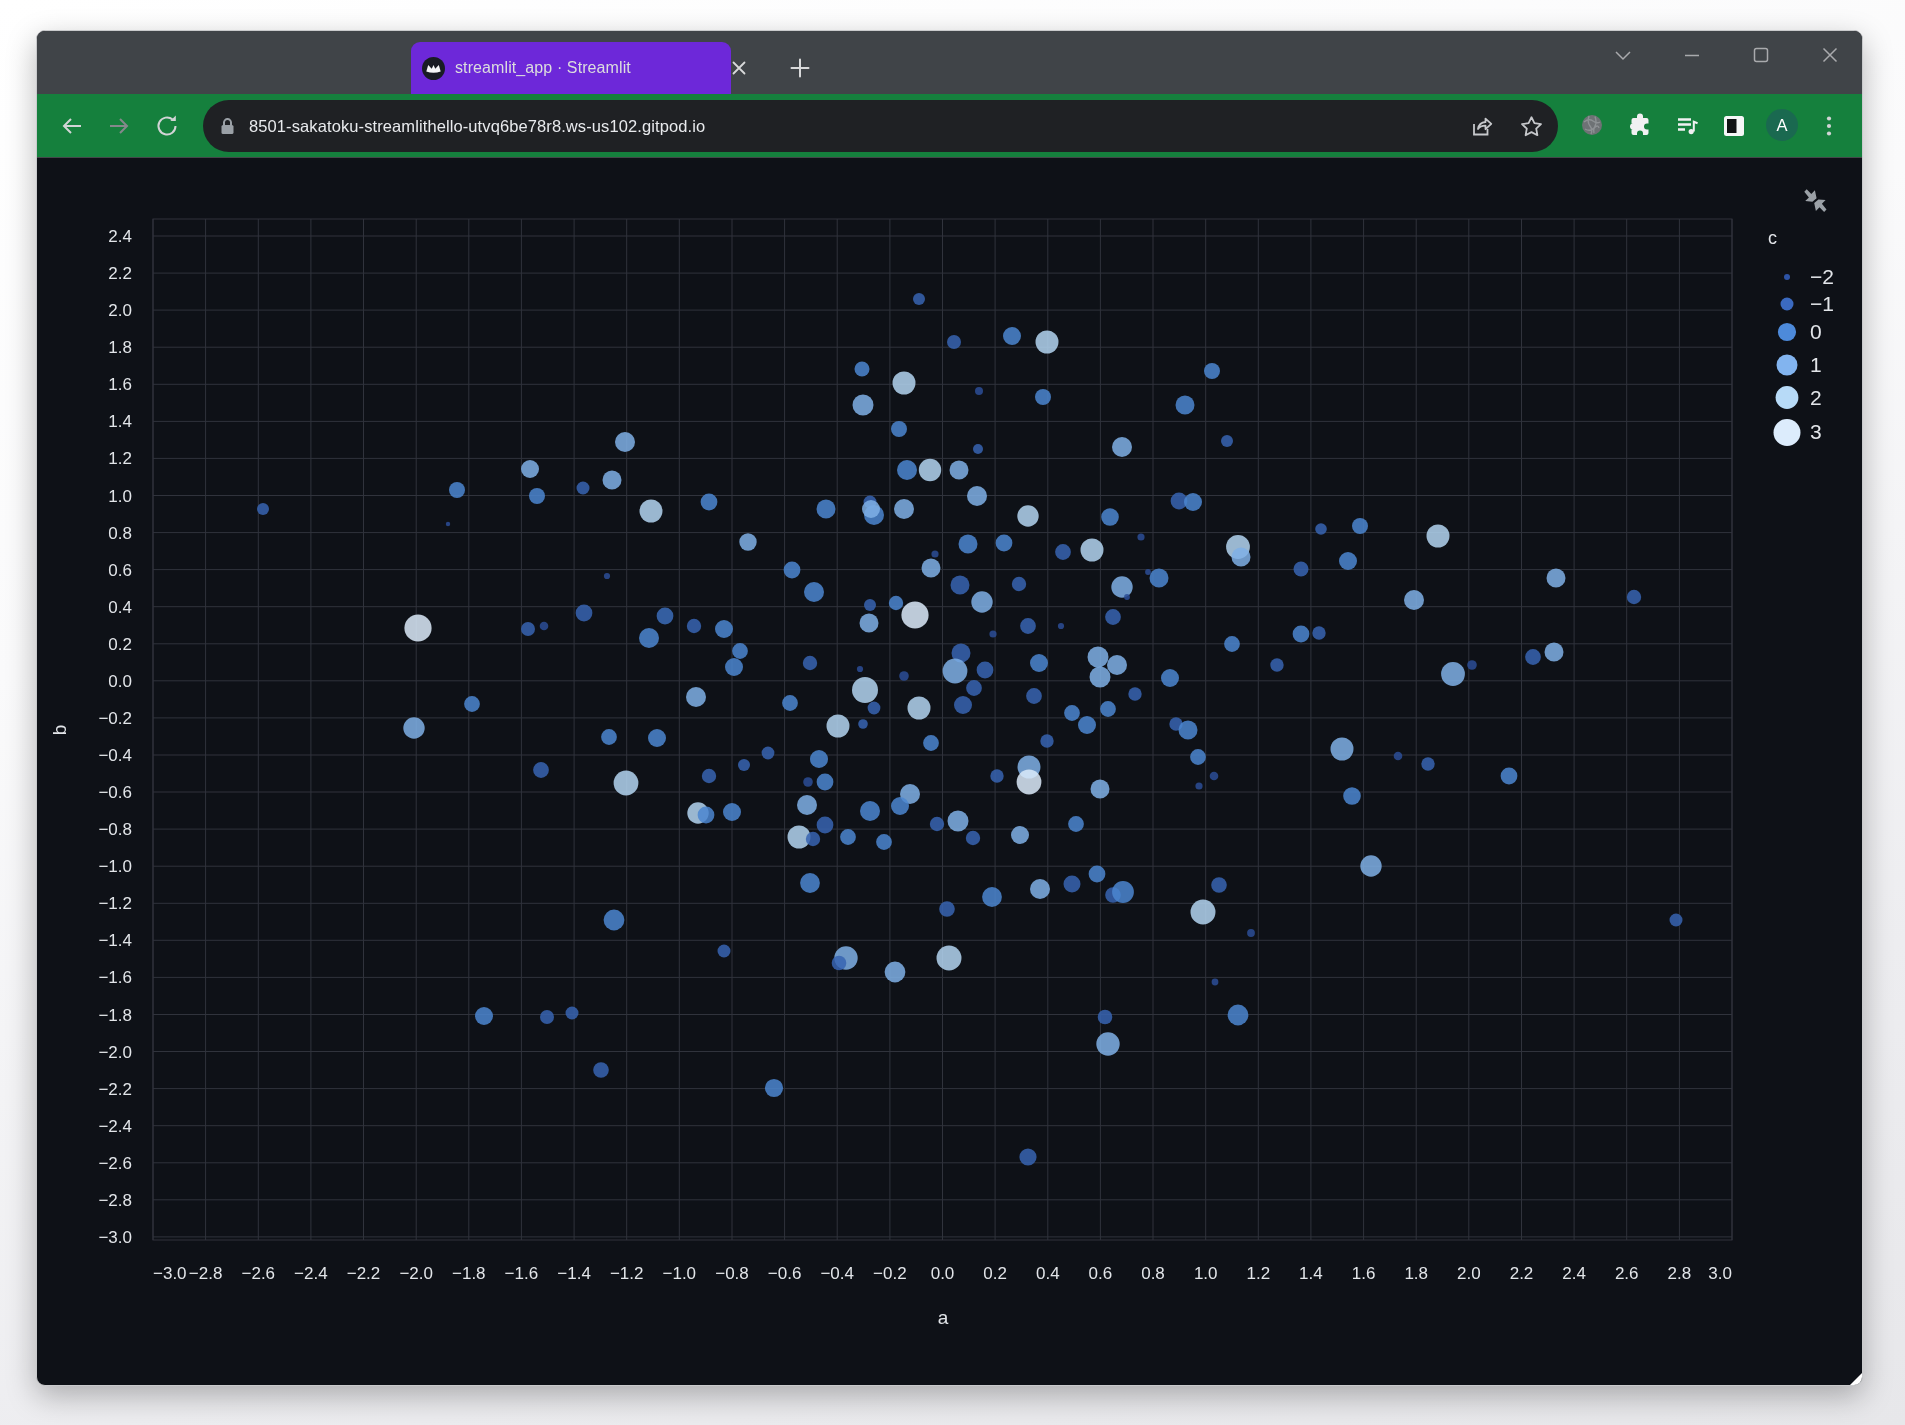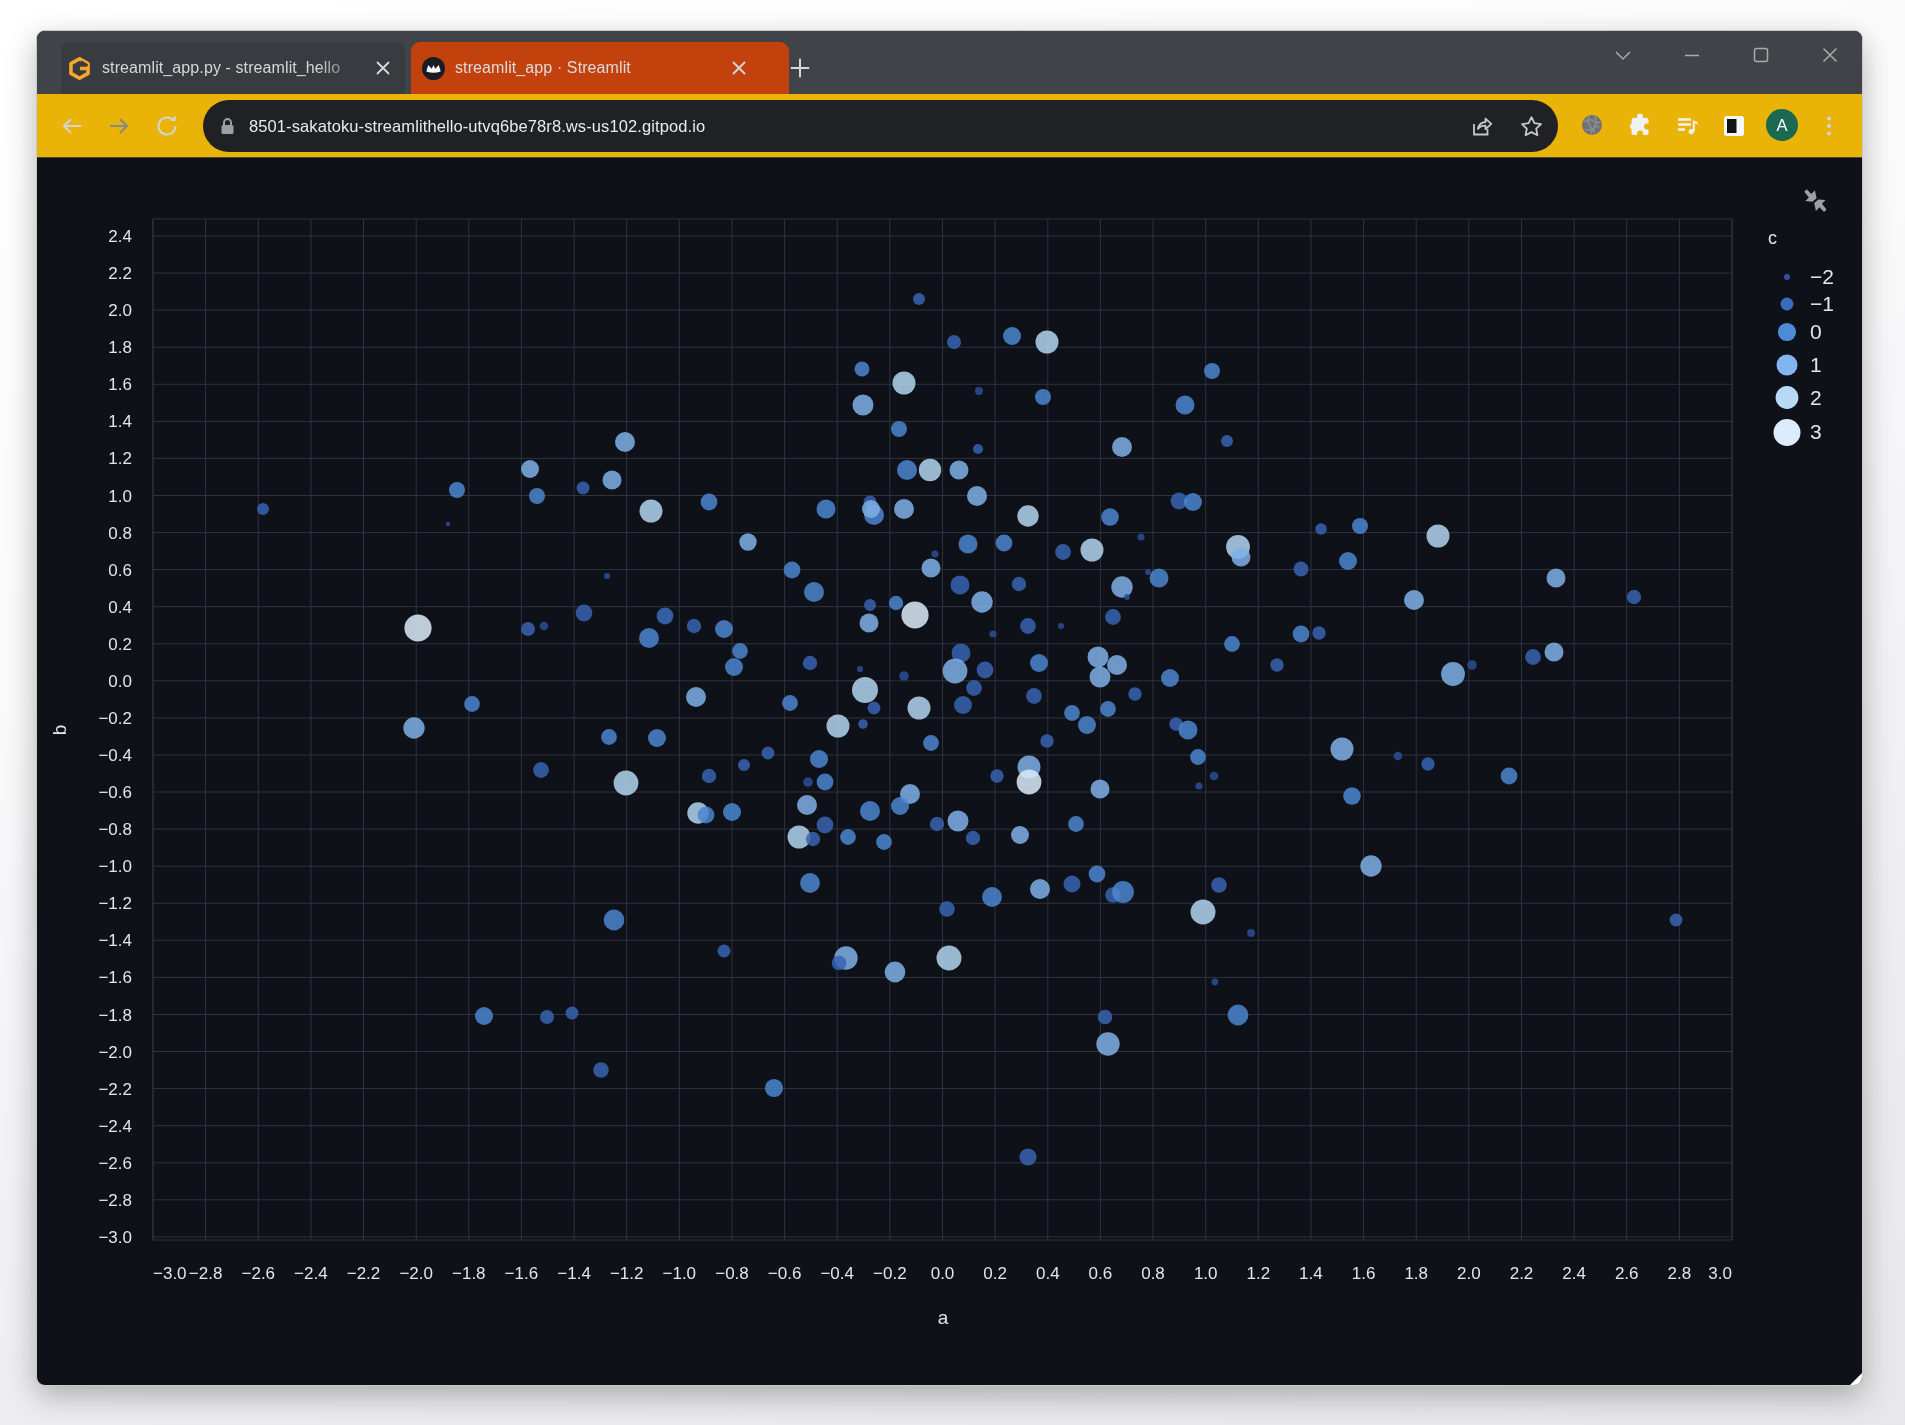--- a/index.html
+++ b/index.html
@@ -11,43 +11,32 @@
 #win {
   position:absolute; left:36px; top:30px; width:1827px; height:1356px;
   border-radius:9px; background:#0e1117;
   border:1px solid #c9cacc;
   box-shadow:0 10px 30px rgba(0,0,0,.28);
   overflow:hidden;
 }
 #tabstrip { position:absolute; left:0; top:0; width:100%; height:63px; background:#404448; }
 .tab { position:absolute; top:11px; height:52px; border-radius:9px 9px 0 0; }
 #tab1 { left:24px; width:344px; background:#383c40; }
-#tab2 { left:374px; width:378px; background:#c2410c; }
+#tab2 { left:374px; width:320px; background:#6d28d9; }
 .tabtitle { position:absolute; top:50%; transform:translateY(-50%); font-size:16px; color:#d5d6d8; letter-spacing:0.1px; white-space:nowrap; overflow:hidden; }
-#toolbar { position:absolute; left:0; top:63px; width:100%; height:64px; background:#eab308; border-bottom:1px solid #44474a;}
+#toolbar { position:absolute; left:0; top:63px; width:100%; height:64px; background:#15803d; border-bottom:1px solid #44474a;}
 #urlpill { position:absolute; left:166px; top:6px; width:1355px; height:52px; border-radius:26px; background:#1f2124; }
 #urltext { position:absolute; left:46px; letter-spacing:0.2px; top:50%; transform:translateY(-50%); font-size:16.5px; color:#e8eaed; letter-spacing:0.1px;}
 #content { position:absolute; left:0; top:127px; width:1825px; height:1010px; background:#0e1117; }
 .ic { position:absolute; }
 </style>
 </head>
 <body>
 <div id="win">
   <div id="tabstrip">
-    <div class="tab" id="tab1">
-      <svg class="ic" style="left:6px;top:14px" width="25" height="25" viewBox="0 0 24 24">
-        <path d="M12 2.6 L20.2 7.3 V16.7 L12 21.4 L3.8 16.7 V7.3 Z" fill="none" stroke="#f9a62a" stroke-width="3.4" stroke-linejoin="round"></path>
-        <path d="M13.2 5.8 L19.6 9.5" stroke="#383c40" stroke-width="3.2"></path>
-        <path d="M12.4 11.9 H19.2" stroke="#f9a62a" stroke-width="3.4"></path>
-      </svg>
-      <div class="tabtitle" style="left:41px; width:262px; -webkit-mask-image:linear-gradient(90deg,#000 82%,transparent 100%); mask-image:linear-gradient(90deg,#000 82%,transparent 100%);">streamlit_app.py - streamlit_hello</div>
-      <svg class="ic" style="left:314px;top:18px" width="16" height="16" viewBox="0 0 16 16">
-          <path d="M2.5 2.5 L13.5 13.5 M13.5 2.5 L2.5 13.5" stroke="#d8d9da" stroke-width="1.8" stroke-linecap="round"></path>
-        </svg>
-    </div>
     <div class="tab" id="tab2">
       <svg class="ic" style="left:11px;top:15px" width="23" height="23" viewBox="0 0 23 23">
         <circle cx="11.5" cy="11.5" r="11.5" fill="#191c24"></circle>
         <path d="M4.3 14.6 L6.2 7.9 L9.7 11.7 L11.5 8.0 L13.3 11.7 L16.8 7.9 L18.7 14.6 Q11.5 17.0 4.3 14.6 Z" fill="#f5f6f8"></path>
       </svg>
       <div class="tabtitle" style="left:44px; color:#dcddde;">streamlit_app · Streamlit</div>
       <svg class="ic" style="left:320px;top:18px" width="16" height="16" viewBox="0 0 16 16">
           <path d="M2.5 2.5 L13.5 13.5 M13.5 2.5 L2.5 13.5" stroke="#d8d9da" stroke-width="1.8" stroke-linecap="round"></path>
         </svg>
     </div>

